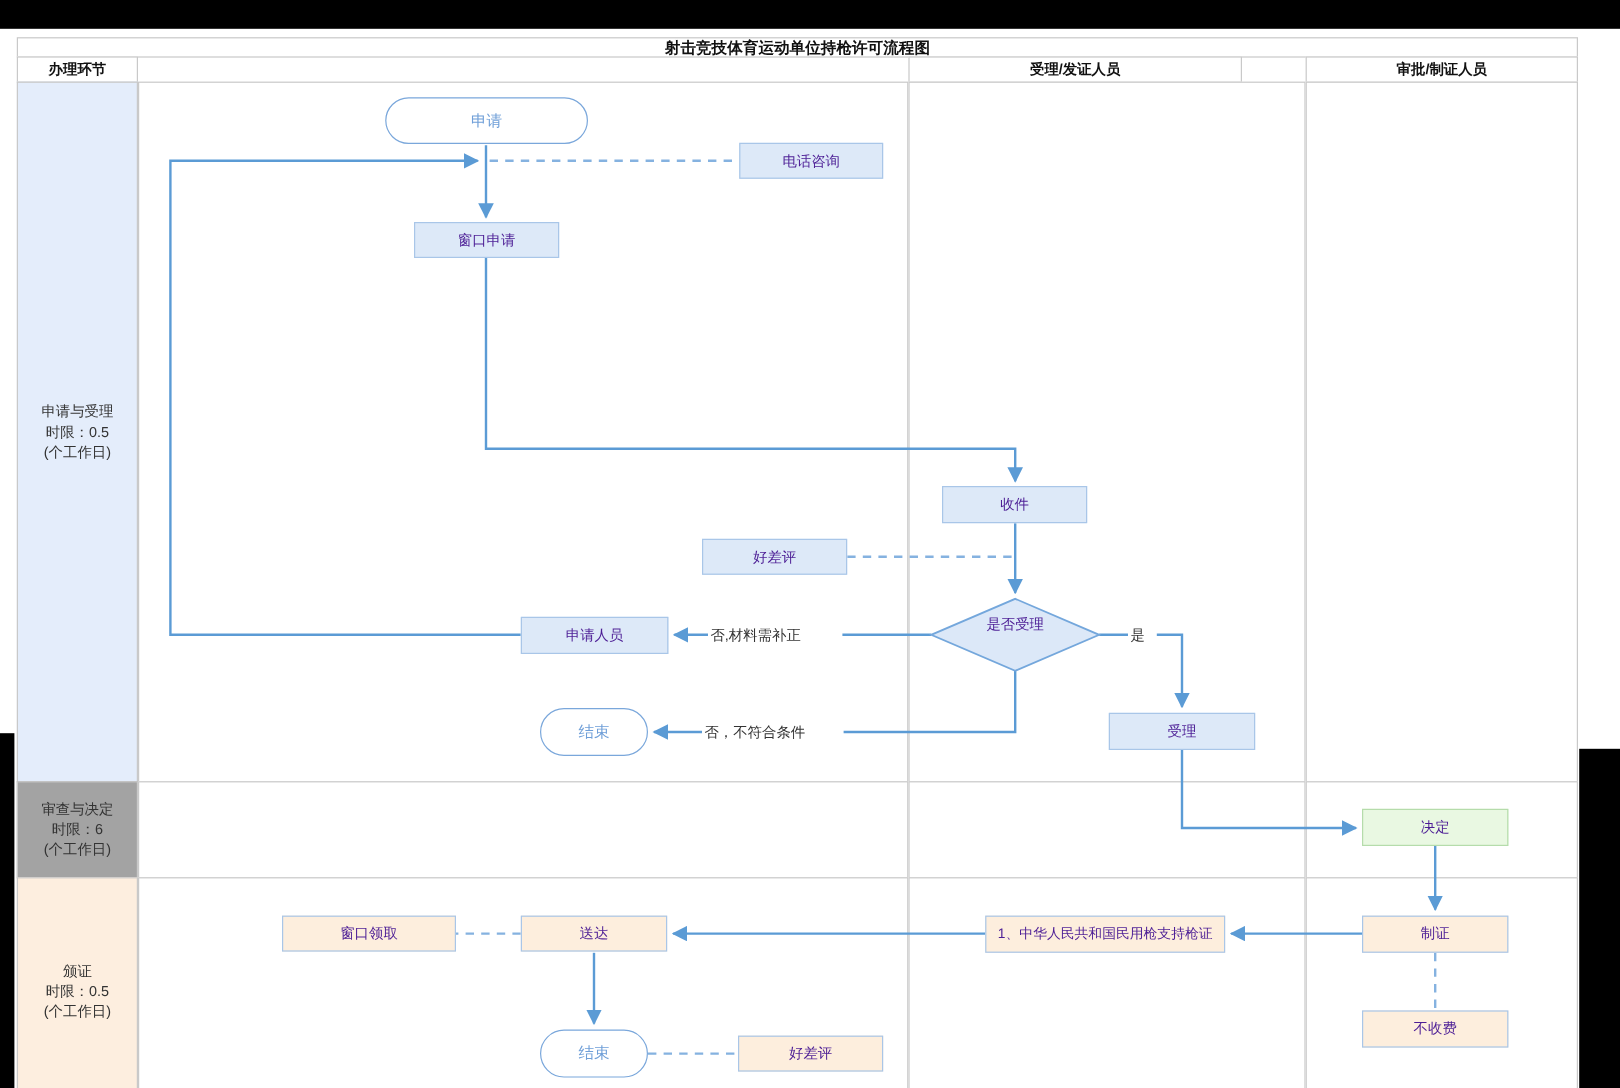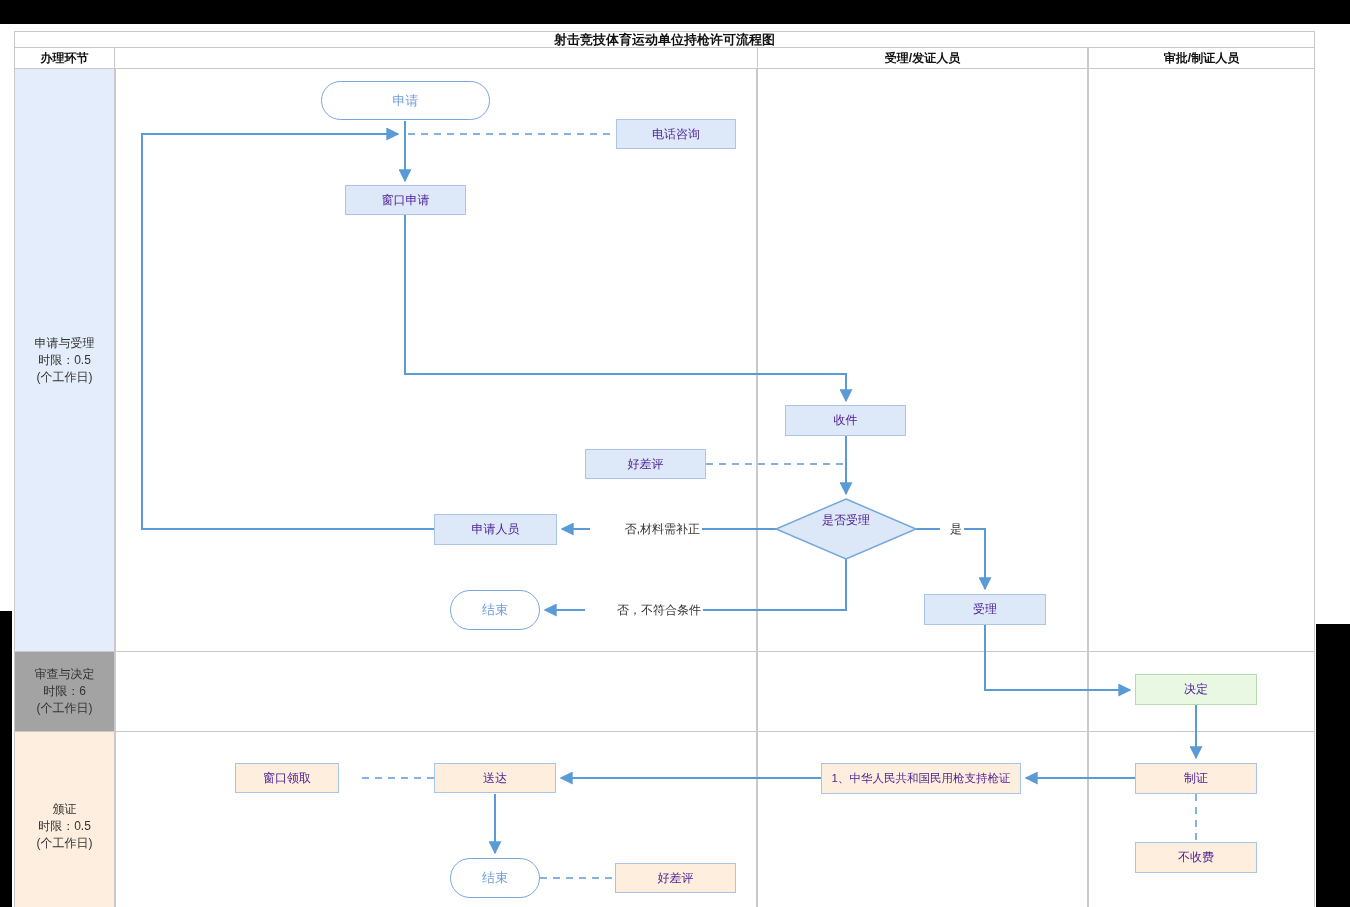--- a/index.html
+++ b/index.html
@@ -14,40 +14,40 @@
   
   .node{position:absolute;box-sizing:border-box;display:flex;align-items:center;justify-content:center;
         font-size:12px;color:#4c1d95;text-align:center;}
   .node.blue{background:var(--node-blue-bg);border:1px solid var(--node-blue-border);}
   .node.orange{background:var(--node-orange-bg);border:1px solid var(--node-orange-border);}
   .node.green{background:var(--node-green-bg);border:1px solid var(--node-green-border);}
   .node.pill{background:#fff;border:1px solid var(--pill-border);border-radius:20px;
              color:var(--pill-text);font-size:13px;}
   .node.bare{background:transparent;border:none;}
   .edge-label{position:absolute;box-sizing:border-box;font-size:12px;color:#333;background:#fff;
-              text-align:right;padding:0 2px;line-height:16px;}
+              text-align:left;padding:0 2px;line-height:16px;}
   .cert-text{font-size:11.5px;white-space:nowrap;}
   
   svg.layer{position:absolute;left:0;top:0;pointer-events:none;}
   .edge{stroke:var(--edge);stroke-width:2;fill:none;}
   .edge-dashed{stroke:var(--edge-dash);stroke-width:2;fill:none;stroke-dasharray:7 6;}
   .diamond{fill:var(--diamond-bg);stroke:var(--diamond-border);stroke-width:1.5;}
   marker path{fill:var(--edge);}
   .black-patch{position:absolute;background:#000;}
   .bottom-strip{position:absolute;background:#e7e7e7;}
 </style>
 </head>
 <body>
 
 <div id="screen">
 
   <div class="cell title" style="left:14px;top:7px;width:1301px;height:17px;">射击竞技体育运动单位持枪许可流程图</div>
 
   <div class="cell hdr" style="left:14px;top:23px;width:101px;height:22px;">办理环节</div>
-  <div class="cell hdr" style="left:757px;top:23px;width:331px;height:22px;">受理/发证人员</div>
+  <div class="cell hdr" style="left:757px;top:23px;width:278px;height:22px;">受理/发证人员</div>
   <div class="cell hdr" style="left:1088px;top:23px;width:227px;height:22px;">审批/制证人员</div>
 
   <div class="cell lane-label" style="left: 14px; top: 44px; width: 101px; height: 584px; background: rgb(228, 237, 251);">申请与受理
 时限：0.5
 (个工作日)</div>
   <div class="cell" style="left:115px;top:44px;width:642px;height:584px;"></div>
   <div class="cell" style="left:757px;top:44px;width:331px;height:584px;"></div>
   <div class="cell" style="left:1088px;top:44px;width:227px;height:584px;"></div>
 
   <div class="cell lane-label" style="left: 14px; top: 627px; width: 101px; height: 81px; background: #a3a3a3;">审查与决定
@@ -97,21 +97,21 @@
   <div class="node blue" style="left:585px;top:425px;width:121px;height:30px;">好差评</div>
   <div class="node bare" style="left:776px;top:481px;width:140px;height:30px;">是否受理</div>
   <div class="node blue" style="left:434px;top:490px;width:123px;height:31px;">申请人员</div>
   <div class="node pill" style="left:450px;top:566px;width:90px;height:40px;">结束</div>
   <div class="node blue" style="left:924px;top:570px;width:122px;height:31px;">受理</div>
   <div class="node green" style="left:1135px;top:650px;width:122px;height:31px;">决定</div>
   <div class="node orange" style="left:1135px;top:739px;width:122px;height:31px;">制证</div>
   <div class="node orange" style="left:1135px;top:818px;width:122px;height:31px;">不收费</div>
   <div class="node orange cert-text" style="left:821px;top:739px;width:200px;height:31px;">1、中华人民共和国民用枪支持枪证</div>
   <div class="node orange" style="left:434px;top:739px;width:122px;height:30px;">送达</div>
-  <div class="node orange" style="left:235px;top:739px;width:104px;height:30px;">窗口领取</div>
+  <div class="node orange" style="left:235px;top:739px;width:145px;height:30px;">窗口领取</div>
   <div class="node pill" style="left:450px;top:834px;width:90px;height:40px;">结束</div>
   <div class="node orange" style="left:615px;top:839px;width:121px;height:30px;">好差评</div>
 
   <div class="edge-label" style="left:590px;top:497px;width:112px;">否,材料需补正</div>
   <div class="edge-label" style="left:585px;top:578px;width:118px;">否，不符合条件</div>
   <div class="edge-label" style="left:940px;top:497px;width:24px;">是</div>
 
   <div class="bottom-strip" style="left:12px;top:900px;width:1304px;height:7px;"></div>
   <div class="black-patch" style="left:0;top:587px;width:12px;height:320px;"></div>
   <div class="black-patch" style="left:1316px;top:600px;width:34px;height:307px;"></div>

